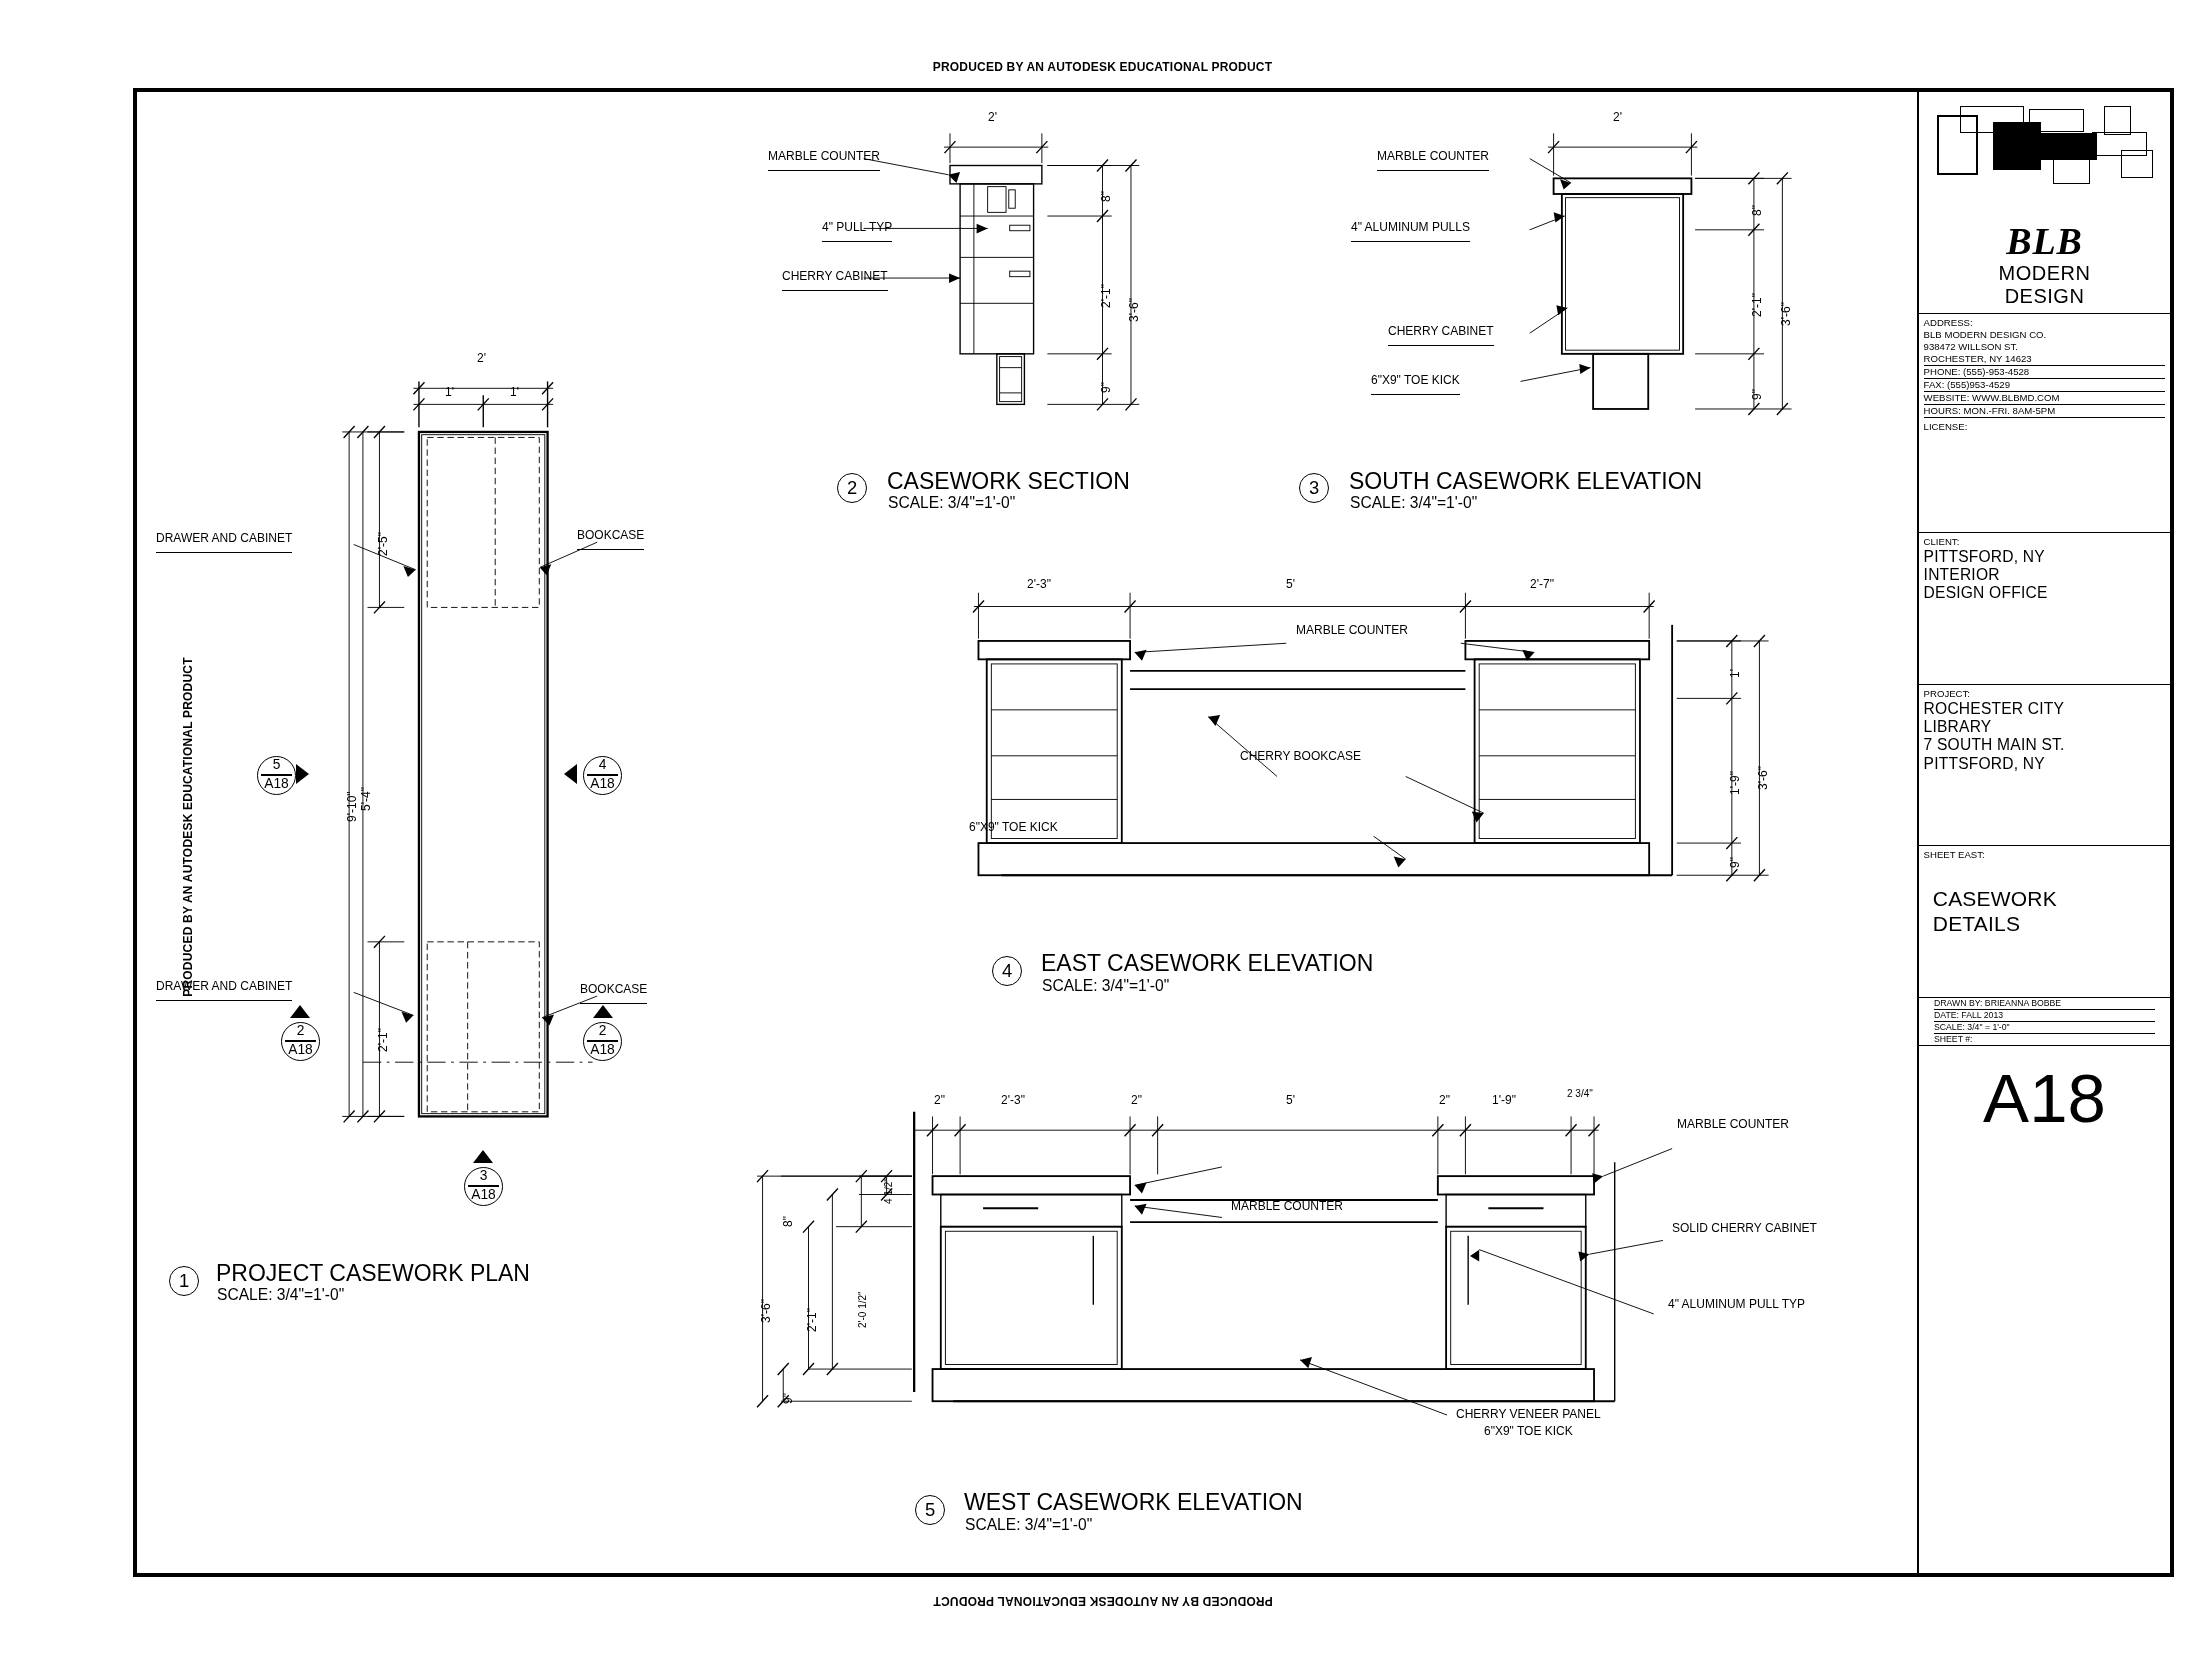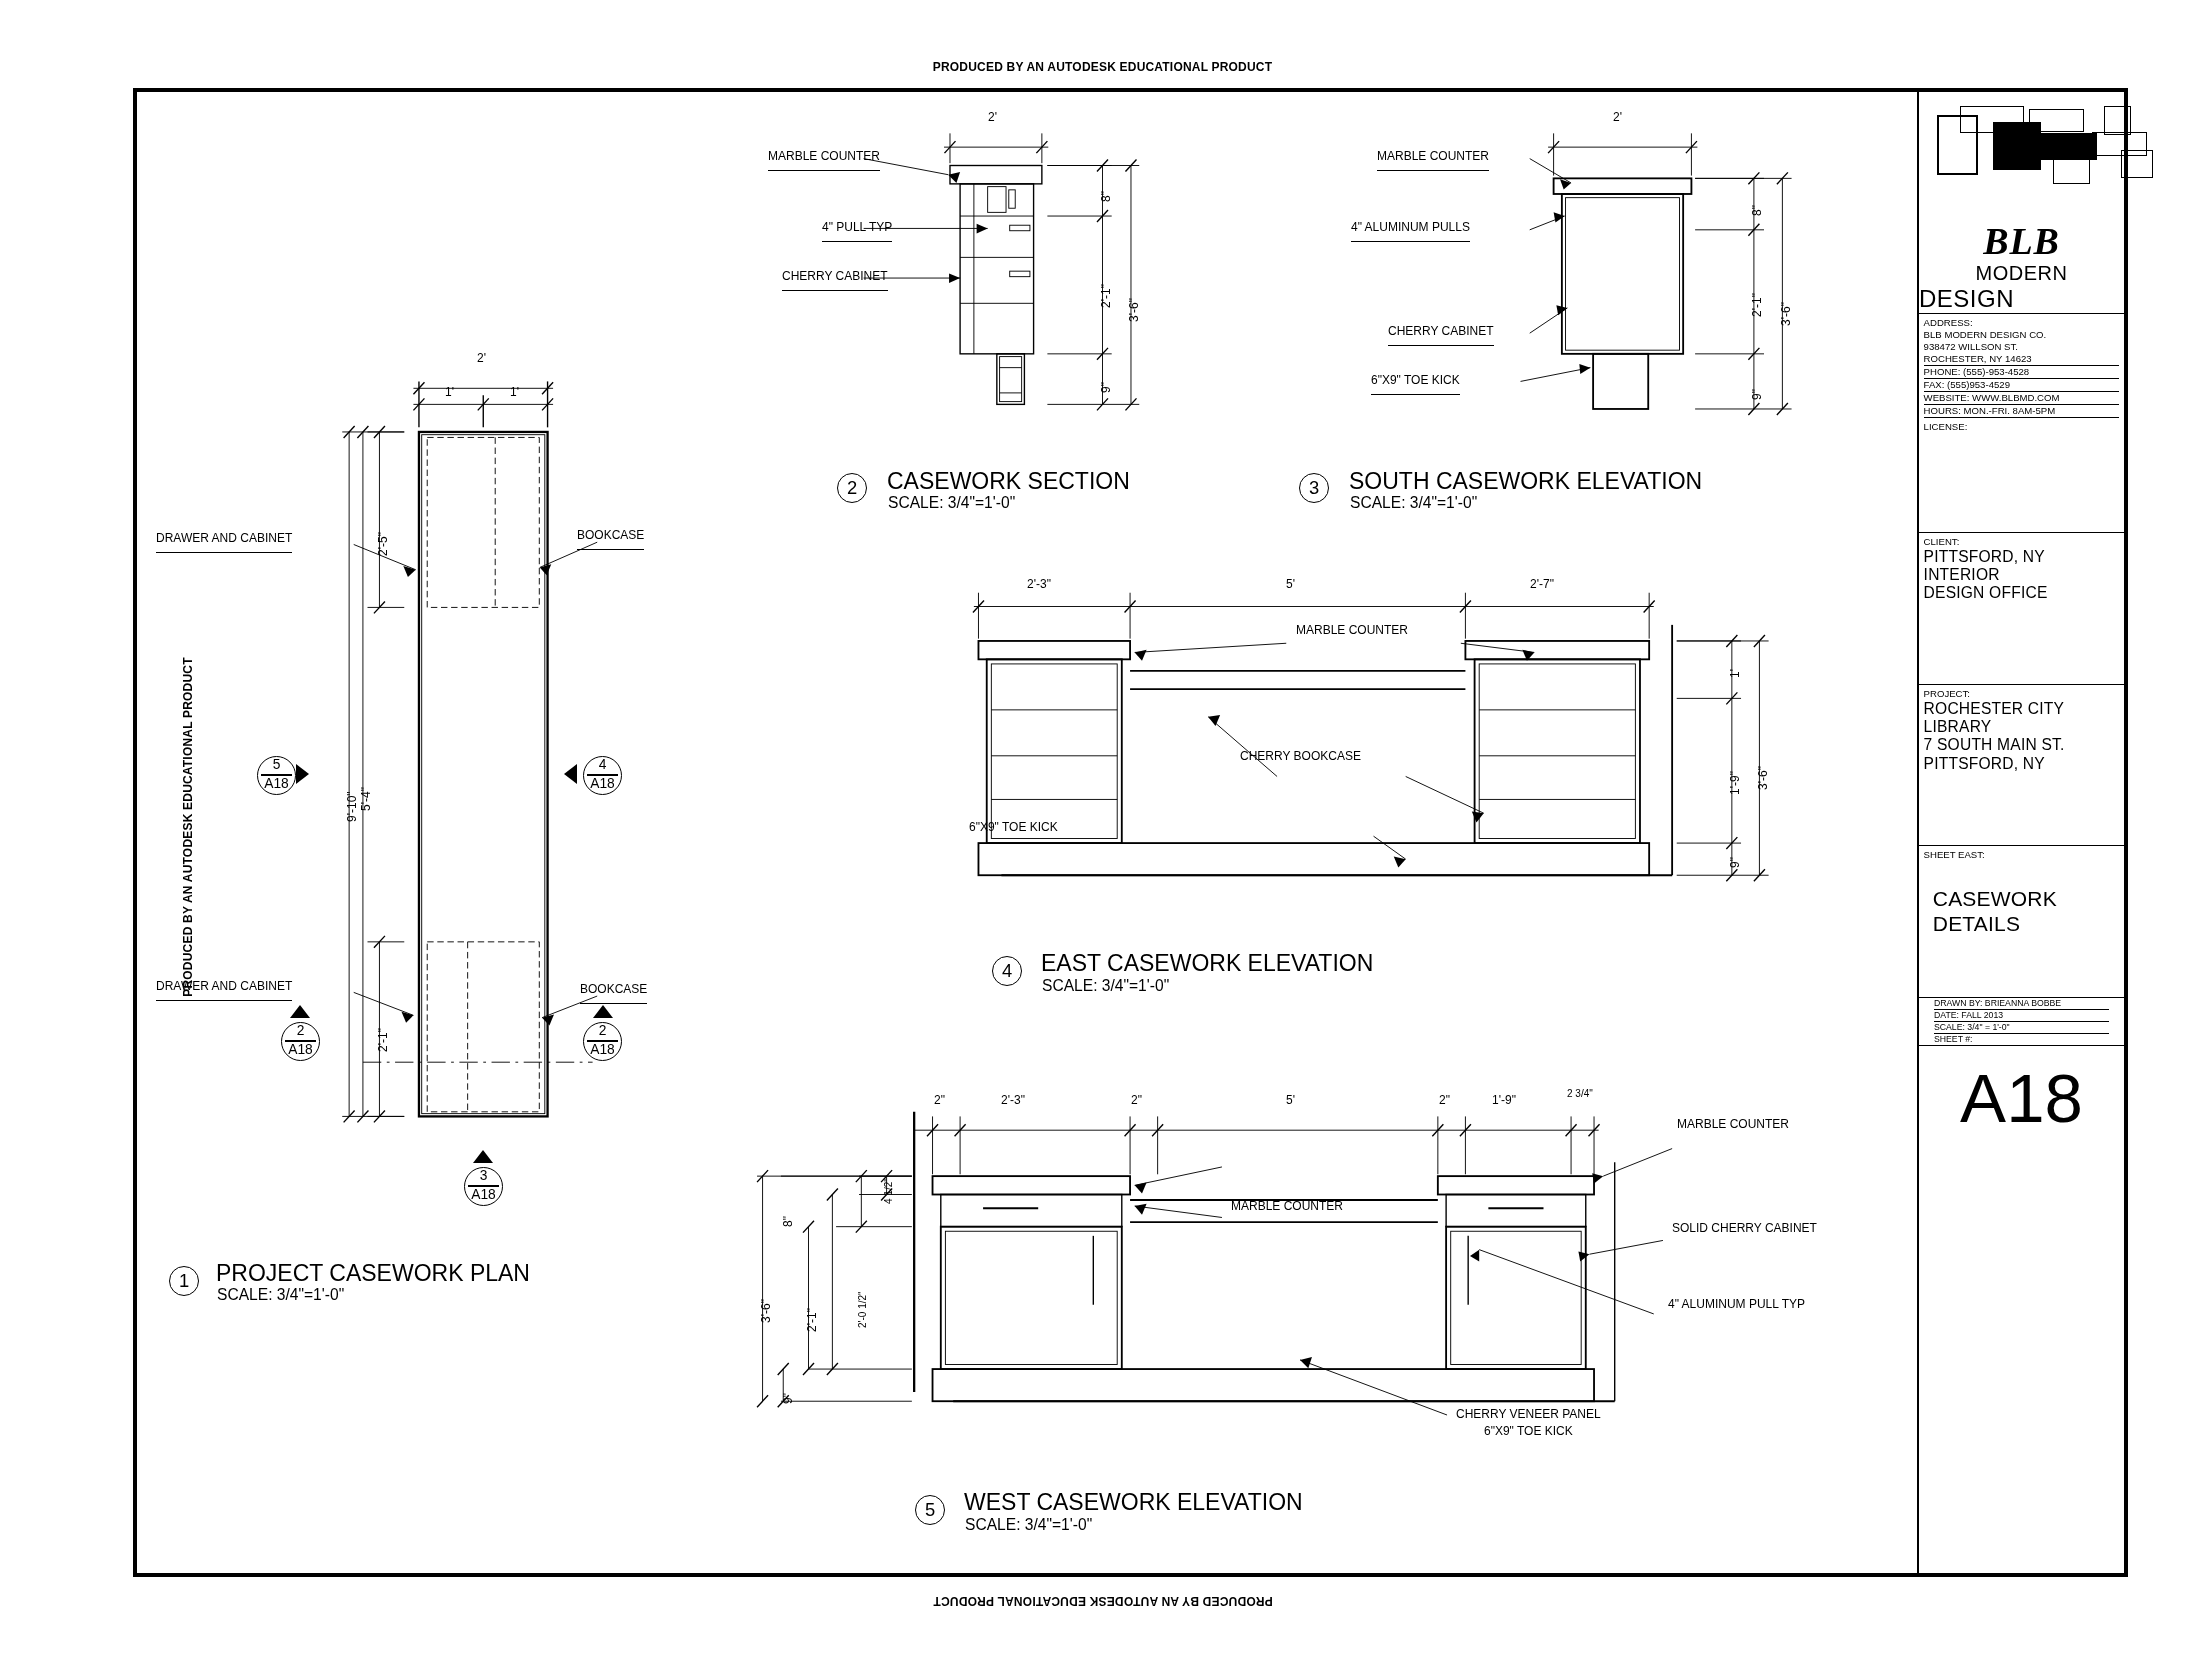--- a/index.html
+++ b/index.html
@@ -10,32 +10,32 @@
   .banner{position:absolute;font-size:12px;font-weight:bold;letter-spacing:0.2px;white-space:nowrap;}
   .banner.top{top:60px;left:50%;transform:translateX(-50%);}
   .banner.bottom{bottom:46px;left:50%;transform:translateX(-50%) rotate(180deg);}
   .banner.left{left:17.5px;top:50%;transform:translateY(-50%) rotate(-90deg);transform-origin:center;}
   .banner.right{right:-69px;top:50%;transform:translateY(-50%) rotate(90deg);transform-origin:center;}
 
   
   .frame{position:absolute;left:133px;top:88px;width:1943px;height:1489px;border:4.1px solid #000;box-sizing:border-box;}
 
   
-  .titleblock{position:absolute;left:1917px;top:88px;width:211px;height:1489px;border:4.1px solid #000;border-left:2.3px solid #000;box-sizing:border-box;background:#fff;}
+  .titleblock{position:absolute;left:1917px;top:88px;width:257px;height:1489px;border:4.1px solid #000;border-left:2.3px solid #000;box-sizing:border-box;background:#fff;}
   .tb-sec{border-bottom:1.4px solid #000;box-sizing:border-box;padding:2.8px 4.6px;}
   .tb-txt{font-size:9.6px;line-height:12px;}
   .tb-txt.sm{font-size:8.7px;line-height:11px;}
   .tb-big{font-size:15.6px;line-height:18.4px;letter-spacing:0.2px;}
 
   .logo-box{height:221px;position:relative;border-bottom:1.4px solid #000;}
   .logo-art{position:absolute;left:13.8px;top:13.8px;width:230px;height:115px;}
   .logo-art div{position:absolute;box-sizing:border-box;}
   .blb{position:absolute;left:0;right:0;top:131px;text-align:center;font-family:"Liberation Serif",serif;font-style:italic;font-weight:bold;font-size:38px;line-height:37px;letter-spacing:0.9px;}
   .mod{position:absolute;left:0;right:0;top:170px;text-align:center;font-size:20px;letter-spacing:0.5px;}
-  .des{position:absolute;left:0;right:0;top:193px;font-size:24px;letter-spacing:0.5px;}
+  .des{position:absolute;left:0;right:0;top:193px;text-align:center;font-size:20px;letter-spacing:0.5px;}
 
   .sheetnum{font-family:"Liberation Sans",sans-serif;font-size:69px;text-align:center;line-height:78px;padding-top:13.8px;}
   .bub{position:absolute;width:30px;height:30px;border:1.8px solid #000;border-radius:50%;box-sizing:border-box;text-align:center;font-size:18.4px;line-height:27px;background:#fff;}
   .dtitle{position:absolute;font-size:23px;white-space:nowrap;}
   .dscale{position:absolute;font-size:15.6px;white-space:nowrap;}
 
   .note{position:absolute;font-size:12px;white-space:nowrap;border-bottom:0.9px solid #000;padding-bottom:7px;}
   .note.nb{border-bottom:none;}
   .dim{position:absolute;font-size:12px;white-space:nowrap;}
   .dimv{position:absolute;font-size:12px;white-space:nowrap;transform:rotate(-90deg);transform-origin:left top;}

